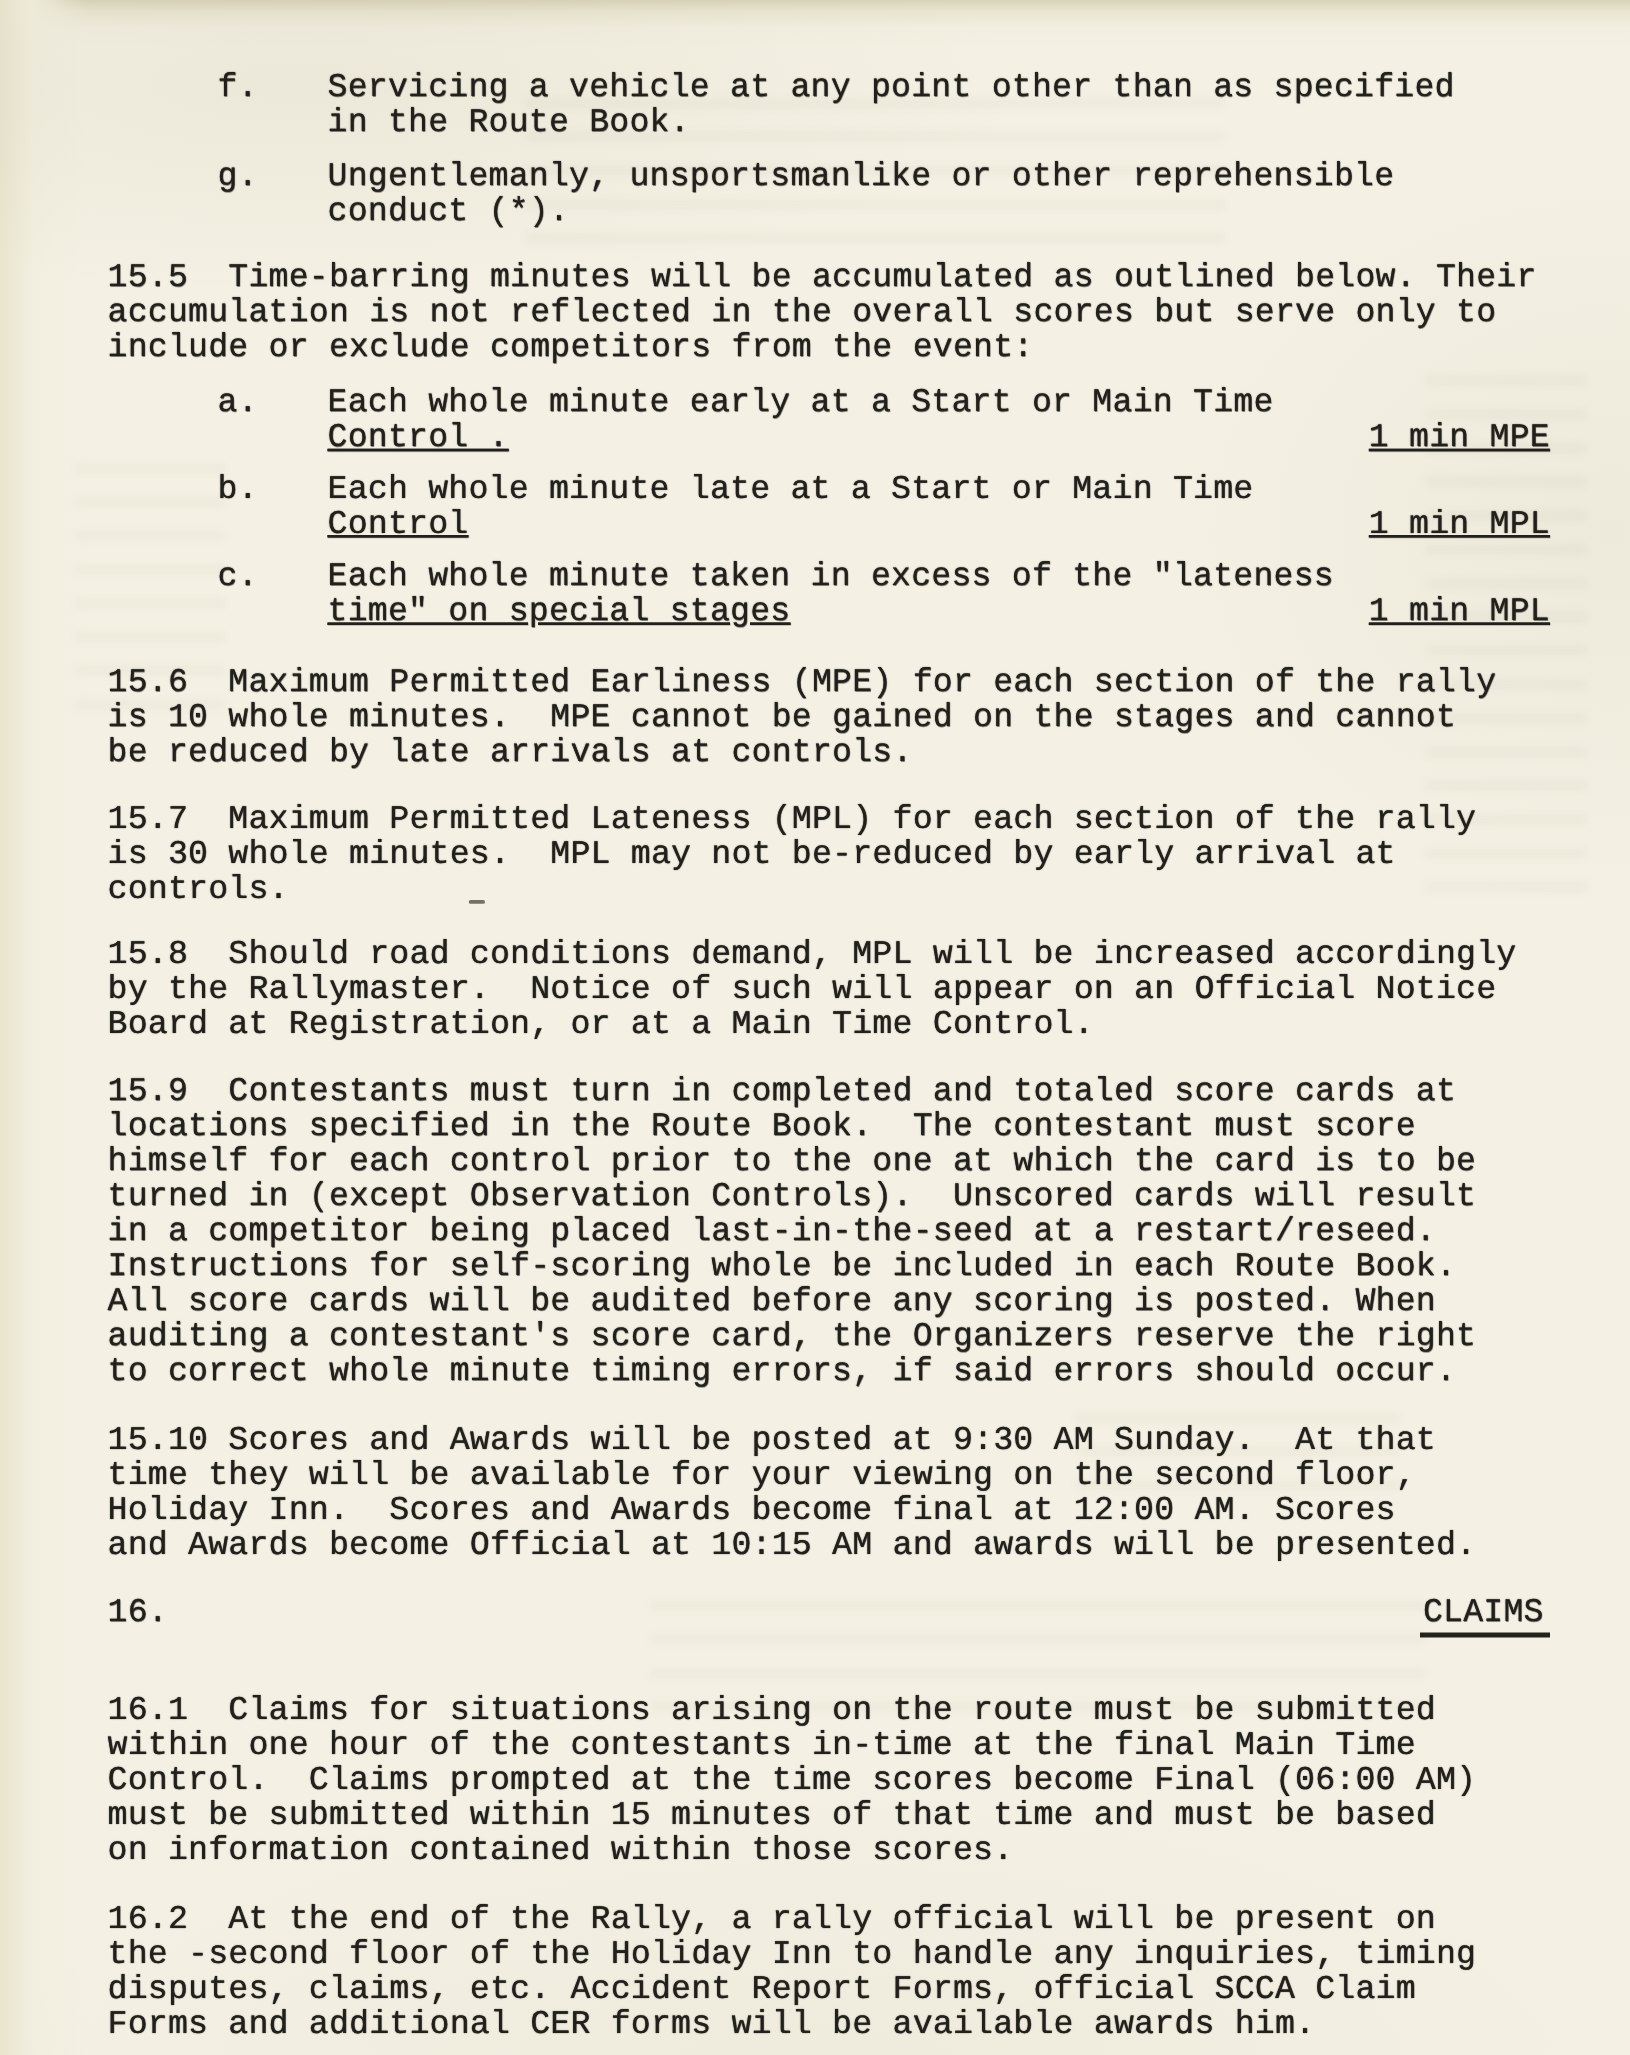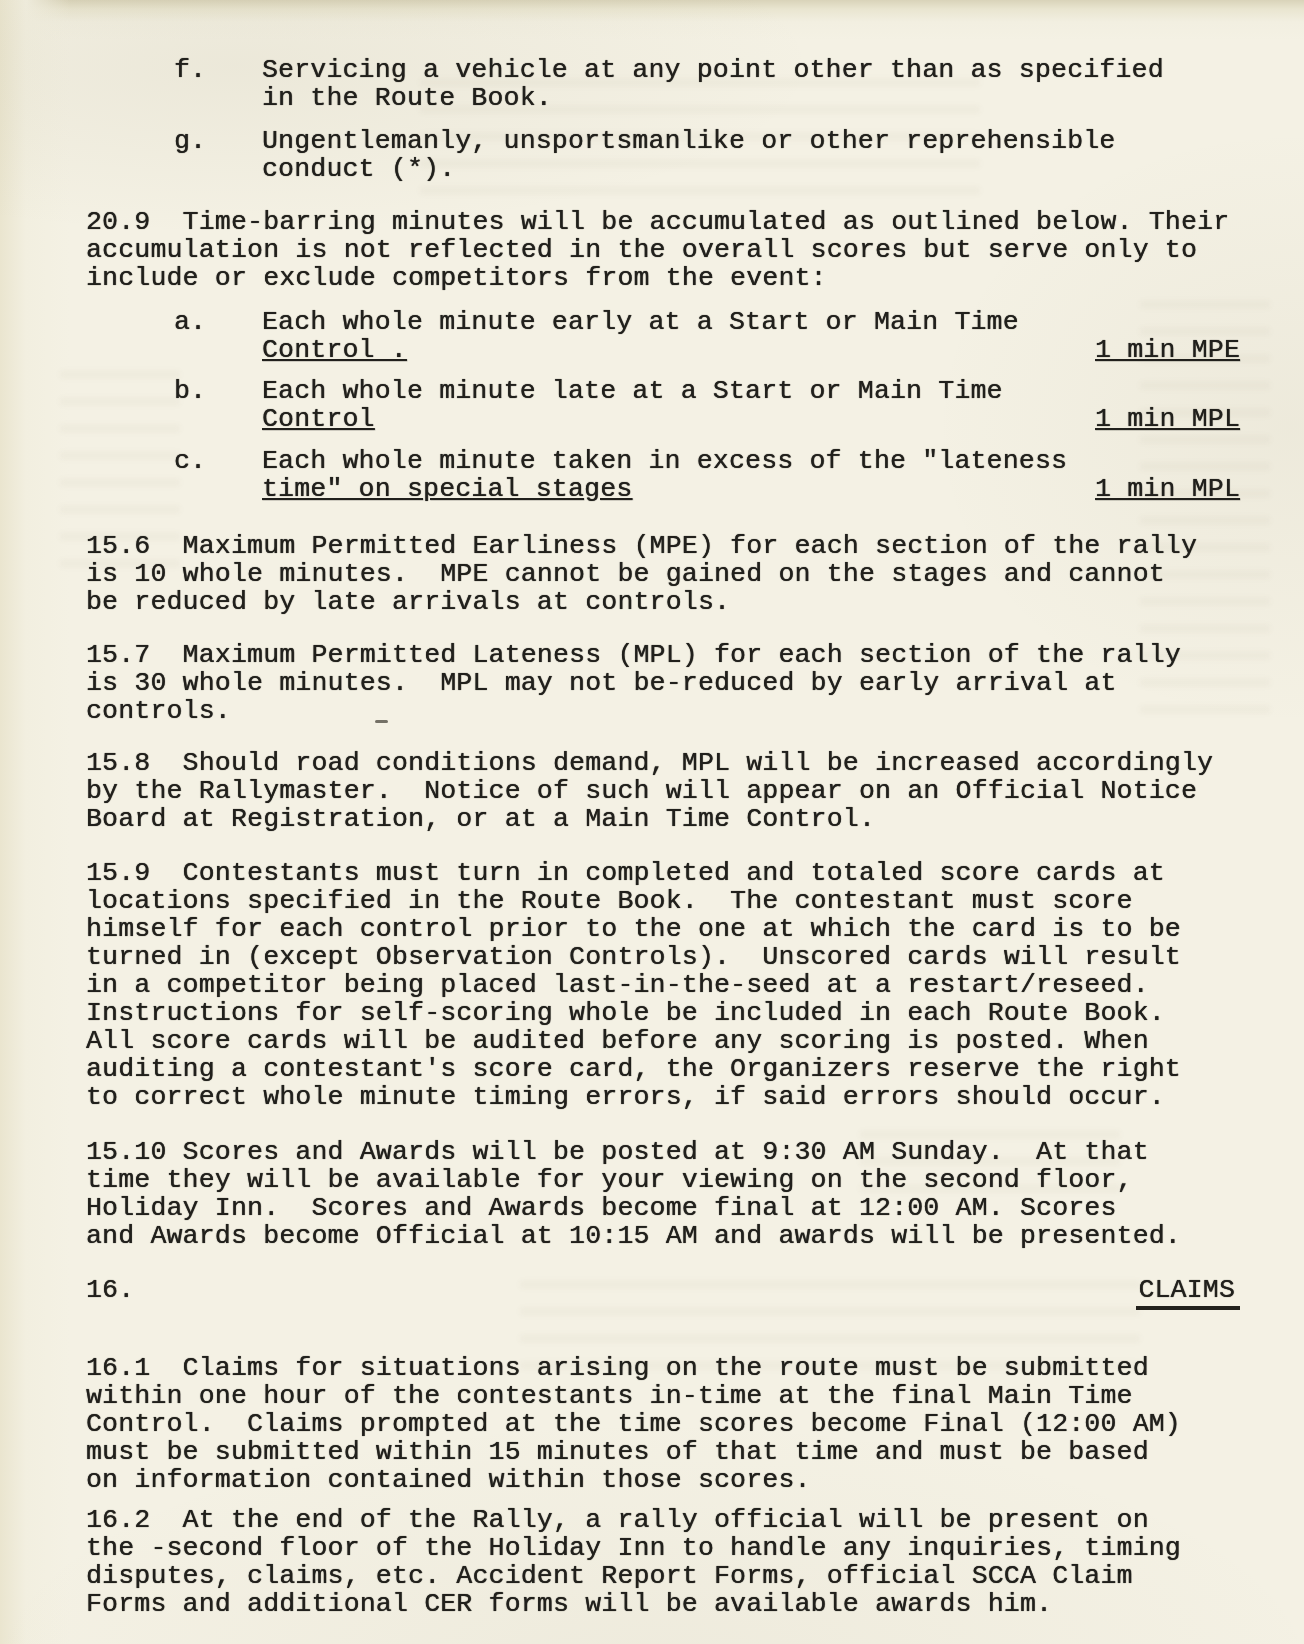--- a/index.html
+++ b/index.html
@@ -77,21 +77,21 @@
   .mt-a    { margin-top: 16px; }
   .mt-b    { margin-top: 13px; }
   .mt-c    { margin-top: 14px; }
   .mt-156  { margin-top: 29px; }
   .mt-157  { margin-top: 25px; }
   .mt-158  { margin-top: 24px; }
   .mt-159  { margin-top: 26px; }
   .mt-1510 { margin-top: 27px; }
   .mt-16   { margin-top: 26px; justify-content: space-between; }
   .mt-161  { margin-top: 44px; }
-  .mt-162  { margin-top: 12px; }
+  .mt-162  { margin-top: 27px; }
 </style>
 </head>
 <body>
 
 <div class="page">
 
   <div class="bleed" style="left:420px; top:78px; width:560px; height:118px;"></div>
   <div class="bleed" style="left:1140px; top:300px; width:130px; height:420px;"></div>
   <div class="bleed" style="left:60px; top:370px; width:120px; height:210px;"></div>
   <div class="bleed" style="left:520px; top:1280px; width:620px; height:90px;"></div>
@@ -110,21 +110,21 @@
 
     <div class="li mt-g">
       <span class="li-label">g.</span>
       <span class="li-body">
         <span class="tl">Ungentlemanly, unsportsmanlike or other reprehensible</span>
         <span class="tl">conduct (*).</span>
       </span>
     </div>
 
     <div class="para mt-155">
-      <div class="tl">20.9  Time-barring minutes will be accumulated as outlined below. Their</div>
+      <div class="tl">15.5  Time-barring minutes will be accumulated as outlined below. Their</div>
       <div class="tl">accumulation is not reflected in the overall scores but serve only to</div>
       <div class="tl">include or exclude competitors from the event:</div>
     </div>
 
     <div class="li mt-a">
       <span class="li-label">a.</span>
       <span class="li-body">
         <span class="tl">Each whole minute early at a Start or Main Time</span>
         <span class="tl leader-row">
           <span class="prefix">Control .</span>
@@ -196,21 +196,21 @@
     </div>
 
     <div class="heading mt-16">
       <span class="h-num">16.</span>
       <span class="h-title">CLAIMS</span>
     </div>
 
     <div class="para mt-161">
       <div class="tl">16.1  Claims for situations arising on the route must be submitted</div>
       <div class="tl">within one hour of the contestants in-time at the final Main Time</div>
-      <div class="tl">Control.  Claims prompted at the time scores become Final (12:00 AM)</div>
+      <div class="tl">Control.  Claims prompted at the time scores become Final (06:00 AM)</div>
       <div class="tl">must be submitted within 15 minutes of that time and must be based</div>
       <div class="tl">on information contained within those scores.</div>
     </div>
 
     <div class="para mt-162">
       <div class="tl">16.2  At the end of the Rally, a rally official will be present on</div>
       <div class="tl">the -second floor of the Holiday Inn to handle any inquiries, timing</div>
       <div class="tl">disputes, claims, etc. Accident Report Forms, official SCCA Claim</div>
       <div class="tl">Forms and additional CER forms will be available awards him.</div>
     </div>

